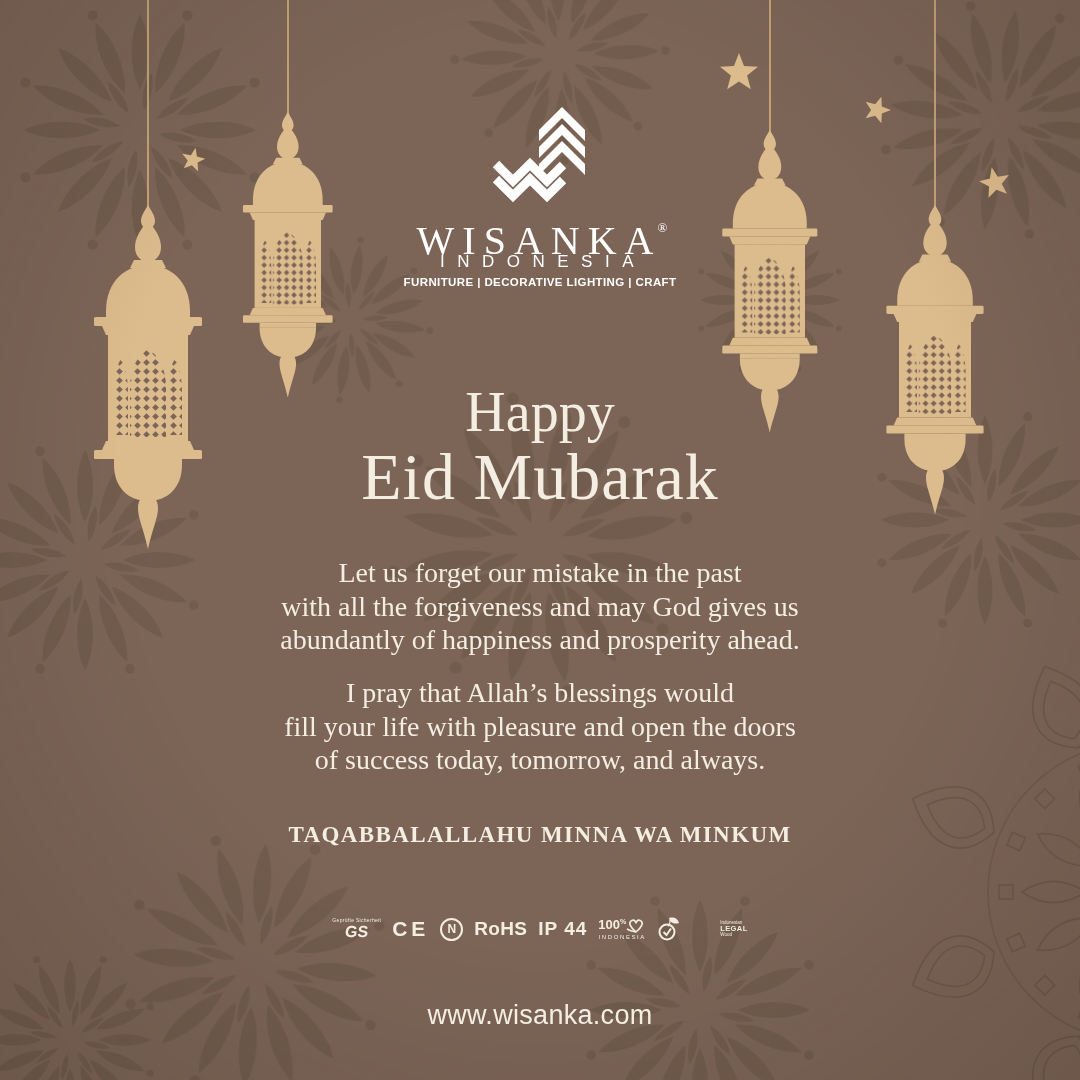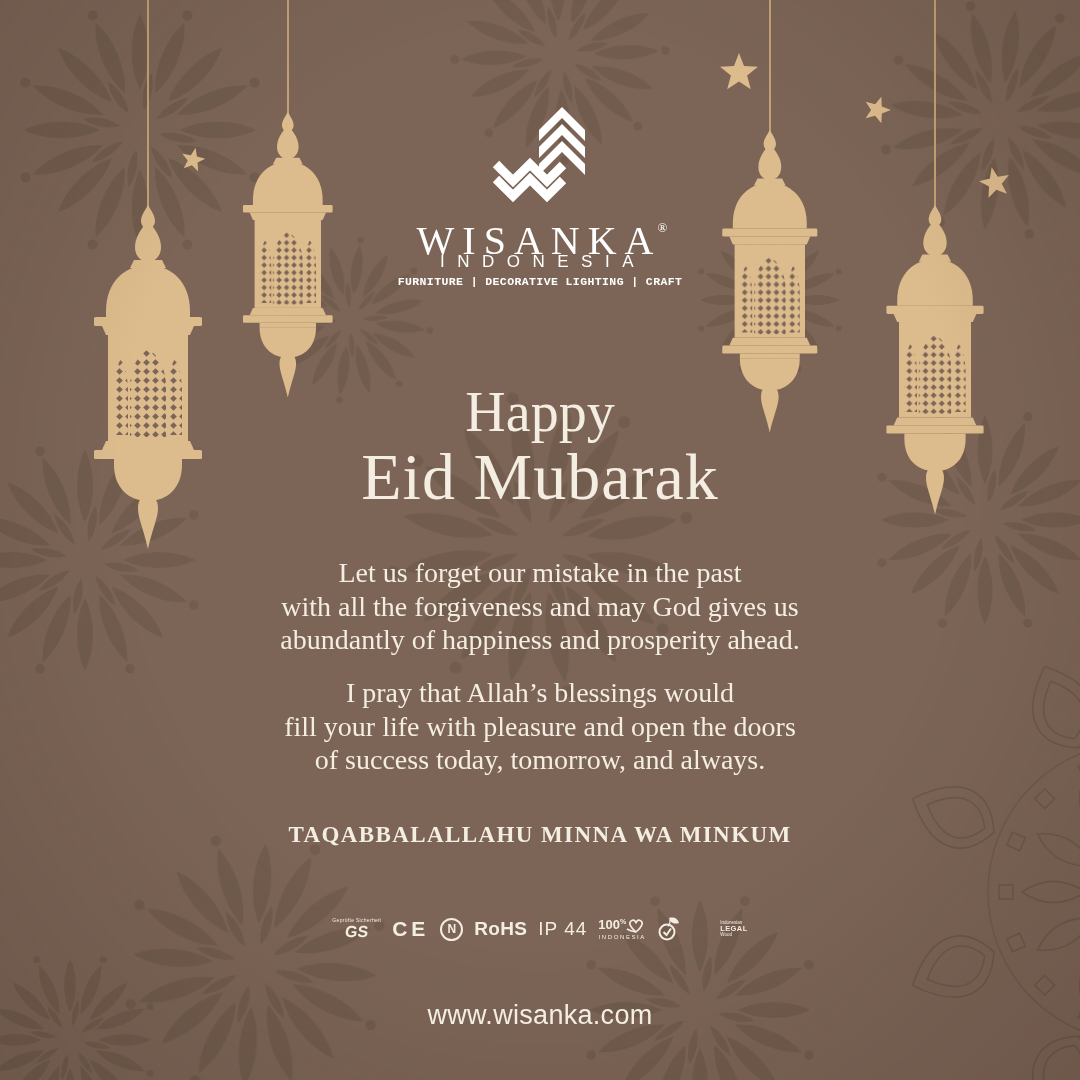--- a/index.html
+++ b/index.html
@@ -19,21 +19,21 @@
   .centered{position:absolute;left:0;right:0;text-align:center;color:var(--cream);}
 
   
   .logo-mark{position:absolute;left:487px;top:104px;width:106px;height:100px;}
   .brand-name{top:206px;font-size:40px;line-height:44px;letter-spacing:8px;color:var(--white);
     font-weight:400;margin-left:4px;}
   .brand-name sup{font-size:13px;letter-spacing:0;vertical-align:22px;margin-left:-4px;}
   .brand-country{top:252px;font-size:17px;line-height:20px;letter-spacing:12.5px;margin-left:6px;
     color:var(--white);font-family:"Liberation Sans",sans-serif;}
   .brand-tagline{top:275px;font-size:11.5px;line-height:14px;letter-spacing:0.4px;font-weight:bold;
-    color:var(--white);font-family:Liberation Mono, monospace;}
+    color:var(--white);font-family:Liberation Sans, sans-serif;}
 
   
   .title-1{top:382px;font-size:56px;line-height:60px;}
   .title-2{top:440px;font-size:66px;line-height:74px;letter-spacing:1px;}
 
   
   .para{white-space:pre-line;font-size:28px;line-height:33.5px;}
   .para-1{top:556px;}
   .para-2{top:676px;}
   .salutation{top:822px;font-size:23px;font-weight:bold;letter-spacing:1.4px;}
@@ -42,21 +42,21 @@
   .certs{position:absolute;left:0;right:0;top:916px;display:flex;justify-content:center;
     align-items:center;gap:11px;color:var(--cream);font-family:"Liberation Sans",sans-serif;}
   .cert{display:flex;align-items:center;}
   .gs{flex-direction:column;line-height:1;}
   .gs-tiny{font-size:5px;letter-spacing:0.3px;margin-bottom:1px;}
   .gs-big{font-size:16px;font-weight:800;transform:skewX(-6deg);}
   .ce{font-size:21px;font-weight:600;letter-spacing:4px;}
   .n-circle{display:inline-flex;align-items:center;justify-content:center;width:19px;height:19px;
     border:2px solid var(--cream);border-radius:50%;font-size:12px;font-weight:bold;}
   .rohs{font-size:19px;font-weight:800;letter-spacing:0.3px;}
-  .ip{font-size:19px;font-weight:400;letter-spacing:1px;}
+  .ip{font-size:19px;font-weight:700;letter-spacing:1px;}
   .indo{flex-direction:column;line-height:1;text-align:center;}
   .indo-top{display:flex;align-items:flex-start;font-size:13px;font-weight:800;}
   .indo-top sup{font-size:7px;vertical-align:top;}
   .indo-sub{font-size:6px;letter-spacing:1.6px;margin-top:1px;}
   .legal{gap:2px;}
   .legal-text{display:flex;flex-direction:column;line-height:1;text-align:left;margin-left:37px;}
   .legal-text .l1,.legal-text .l3{font-size:4.5px;font-style:normal;}
   .legal-text .l2{font-size:7.5px;font-weight:800;letter-spacing:0.4px;}
   .website{top:952px;font-size:27px;font-family:"Liberation Sans",sans-serif;letter-spacing:0.3px;margin-top:48px;}
 </style>

